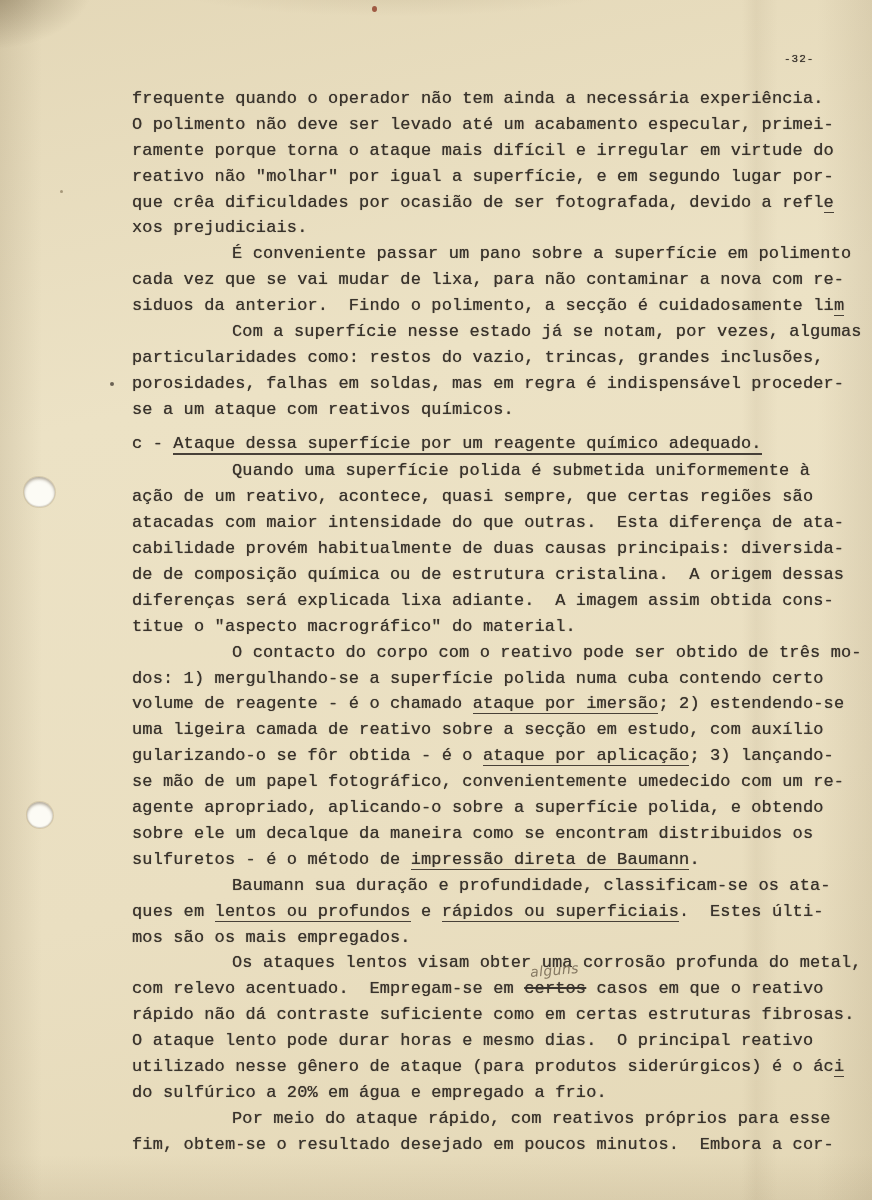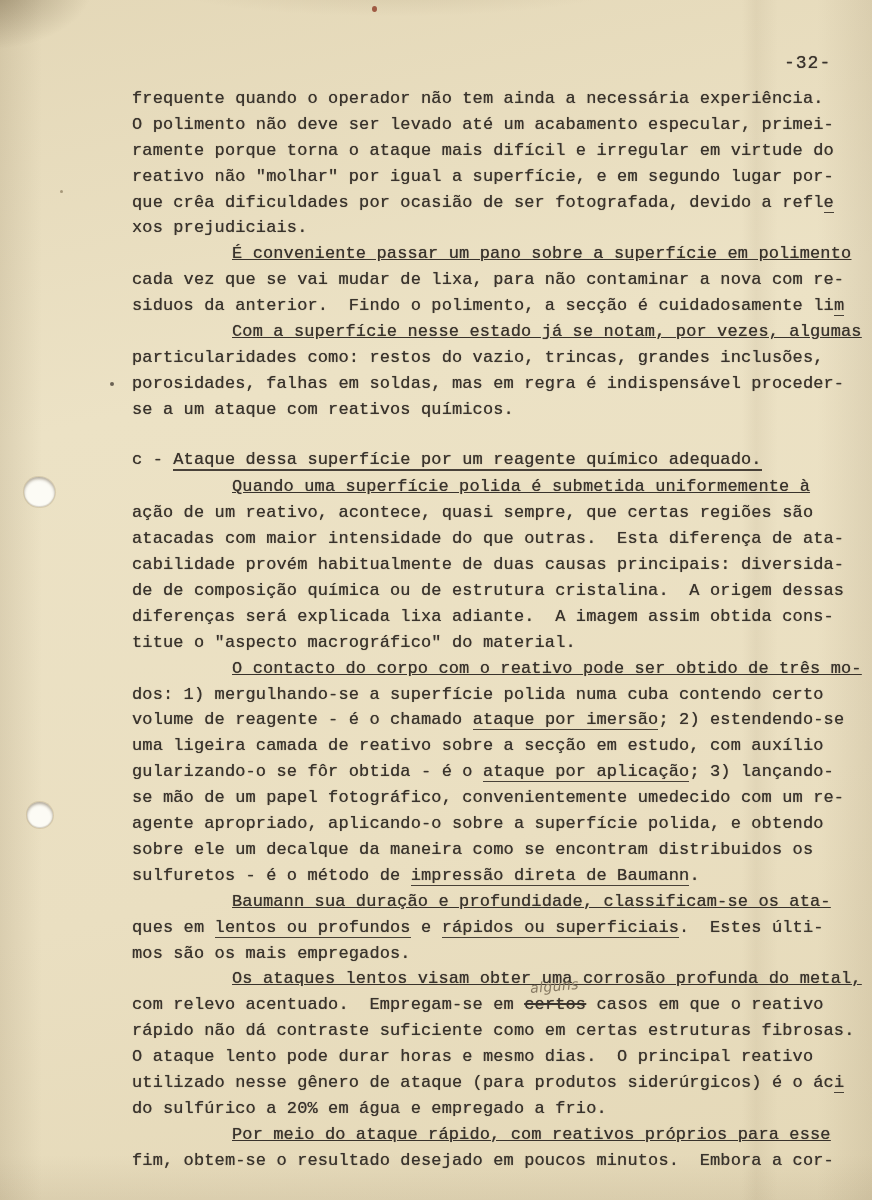--- a/index.html
+++ b/index.html
@@ -15,31 +15,31 @@
       linear-gradient(0deg, rgba(118,98,66,.10), rgba(118,98,66,0) 45px),
       linear-gradient(90deg, rgba(0,0,0,0) 742px, rgba(125,105,72,.08) 756px, rgba(0,0,0,0) 778px),
       linear-gradient(168deg,#e4d8b8 0%,#ece2c5 32%,#eadfc1 68%,#e4d8b7 100%);
   }
   .text-block{
     position:absolute;left:132px;top:86px;width:724px;
     font-size:17px;line-height:25.9px;letter-spacing:.12px;
     color:#39332c;text-shadow:0 0 .8px rgba(57,51,44,.85);
   }
   .line{white-space:pre;height:25.9px;}
-  .ind{padding-left:100px;text-decoration:underline;}
-  .head{margin-top:24px;margin-bottom:2px;}
+  .ind{padding-left:100px;}
+  .head{margin-top:8px;margin-bottom:2px;}
   .u{border-bottom:1.7px solid rgba(57,51,44,.92);}
   .head .u{border-bottom-width:2px;}
   .strike{position:relative;text-decoration:line-through;
           text-decoration-thickness:2px;text-decoration-color:rgba(57,51,44,.9);}
   .hw{position:absolute;left:6px;top:-16px;transform:rotate(-5deg);
       font-family:"DejaVu Sans",sans-serif;font-style:italic;font-size:14px;line-height:1;
       color:#857862;letter-spacing:.4px;text-shadow:none;text-decoration:none;white-space:nowrap;}
   .page-number{
-    position:absolute;left:784px;top:53px;font-size:18px;letter-spacing:1px;
+    position:absolute;left:784px;top:53px;font-size:11px;letter-spacing:1px;
     color:#39332c;text-shadow:0 0 .8px rgba(57,51,44,.85);
   }
   .hole{position:absolute;background:#fcfbf5;border-radius:48% 52% 50% 50%;
         box-shadow:inset 0 2px 3px rgba(90,75,50,.45), inset 0 -1px 1px rgba(90,75,50,.2),
                    0 0 0 1px rgba(125,105,72,.18);}
   .hole-1{left:24px;top:477px;width:31px;height:30px;}
   .hole-2{left:27px;top:802px;width:26px;height:26px;}
   .speck{position:absolute;border-radius:50%;}
   .speck-1{left:372px;top:6px;width:5px;height:6px;background:#93442f;opacity:.85;}
   .speck-2{left:110px;top:382px;width:4px;height:4px;background:#4a4238;opacity:.8;}

